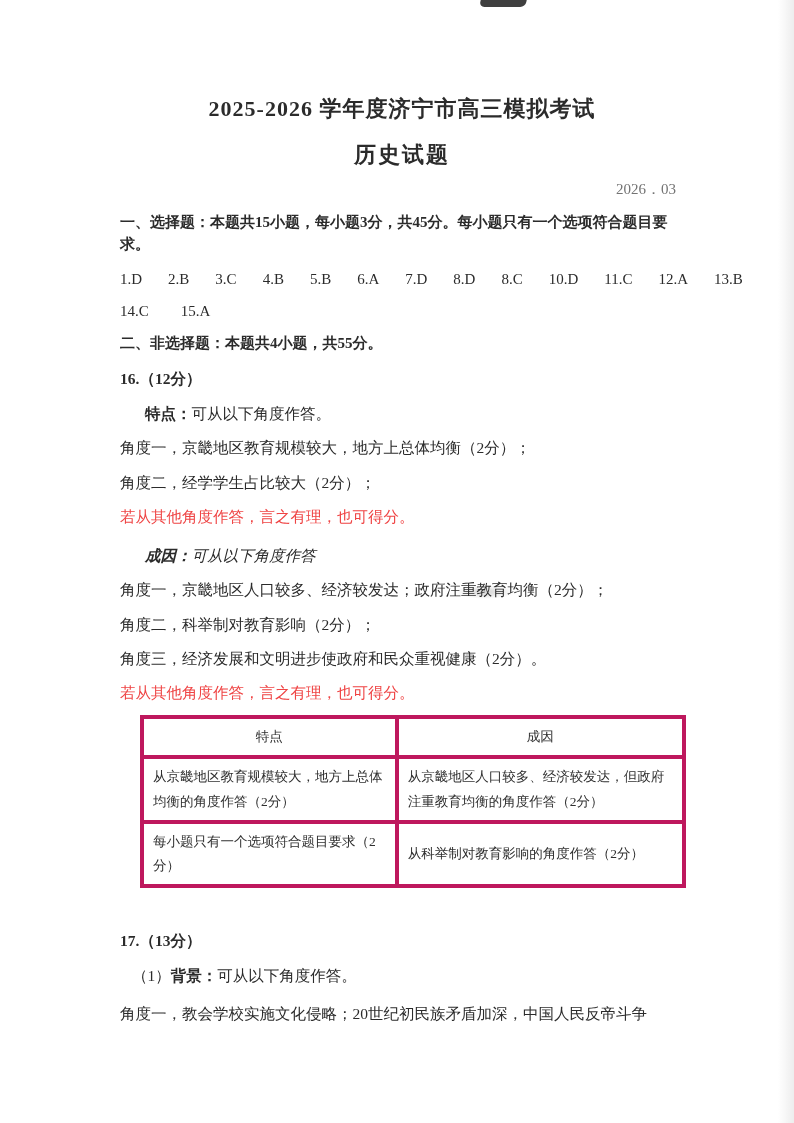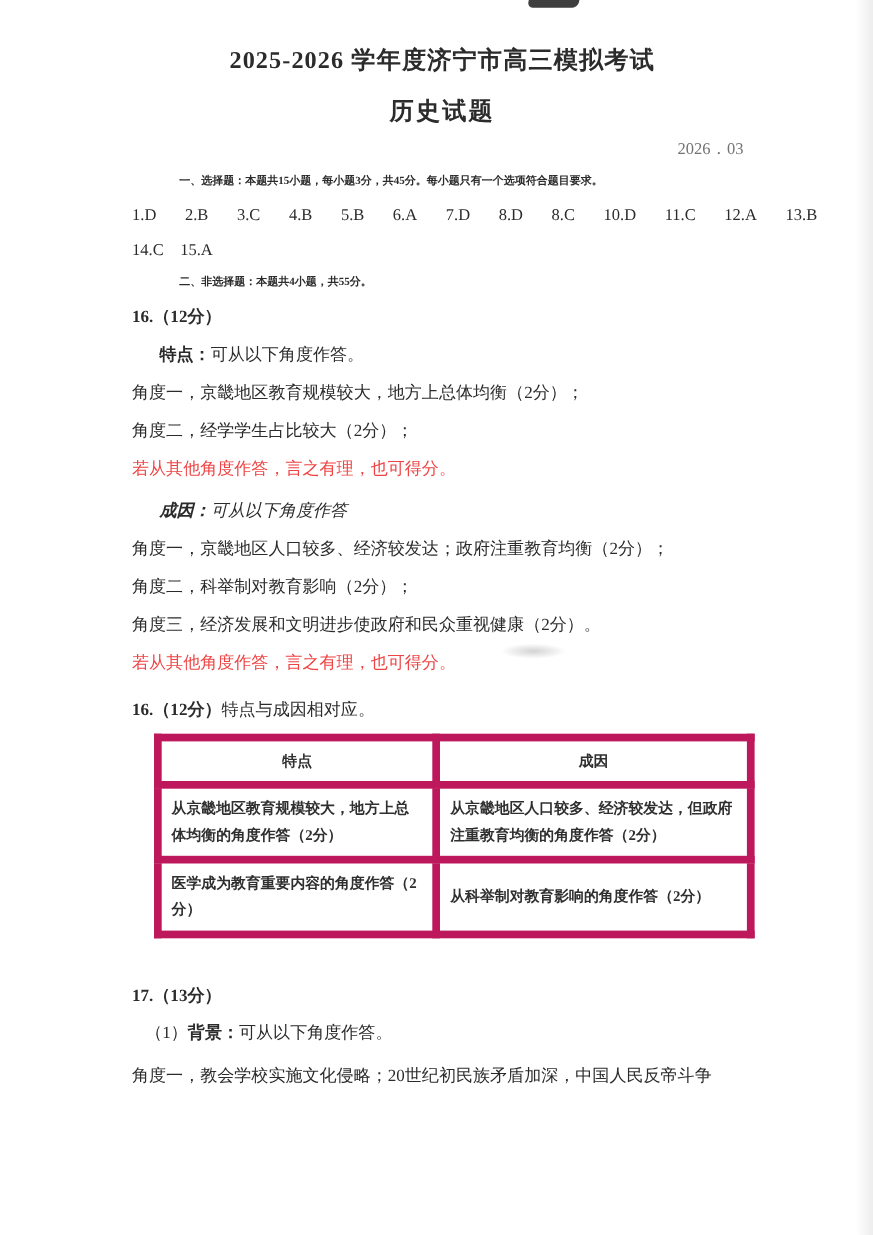--- a/index.html
+++ b/index.html
@@ -5,60 +5,60 @@
   * { margin: 0; padding: 0; box-sizing: border-box; }
   html, body { width: 794px; }
   body {
     width: 794px; height: 1123px;
     background: #ffffff;
     font-family: "Liberation Serif", "DejaVu Serif", serif;
     color: #2b2b2b;
     position: relative;
     overflow: hidden;
   }
-  .page { position: absolute; inset: 0; padding: 40px 110px 0 120px; }
+  .page { position: absolute; inset: 0; padding: 94px 110px 0 120px; }
   .edge-shade {
     position: absolute; top: 0; right: 0; width: 16px; height: 100%;
     background: linear-gradient(to right, rgba(0,0,0,0), rgba(0,0,0,0.07));
     pointer-events: none;
   }
   .smudge-top {
     position: absolute; top: 0; left: 480px; width: 46px; height: 7px;
     background: #1d1d1d; border-radius: 0 0 5px 5px; opacity: .85;
     transform: skewX(-12deg);
   }
   .smudge-faint {
     position: absolute; top: 585px; left: 455px; width: 60px; height: 14px;
     background: radial-gradient(ellipse at center, rgba(80,80,80,.25), rgba(80,80,80,0) 70%);
   }
   h1.title { font-size: 22px; font-weight: 700; text-align: center; letter-spacing: 1px; }
   h2.subtitle { font-size: 22px; font-weight: 700; text-align: center; margin-top: 16px; letter-spacing: 2px; }
   .date-line { text-align: right; font-size: 15px; margin-top: 10px; padding-right: 8px; color: #737373; }
   .line { font-size: 15.5px; line-height: 1.45; }
   .bold { font-weight: 700; }
-  .sec-heading { margin-top: 13px; font-size: 10px; margin-left: 43px; }
+  .sec-heading { margin-top: 13px; font-size: 15px; }
   .answers { display: flex; gap: 26px; margin-top: 15px; font-size: 15px; }
-  .answers.row2 { gap: 15px; }
+  .answers.row2 { gap: 32px; }
   .mt-sec { margin-top: 13px; }
   .q-number { margin-top: 14px; }
   .ind1 { margin-left: 25px; }
   .ind2 { }
   .pt { margin-top: 12px; }
   .note { color: #ef4444; }
   table.map {
     width: 546px; margin: 10px 0 0 20px;
     border-collapse: collapse; font-size: 13.5px; color: #2f2f2f;
   }
   table.map th, table.map td {
-    border: 7px solid #be185d;
+    border: 4px solid #be185d;
     padding: 6px 9px;
     line-height: 1.8;
     vertical-align: middle;
     text-align: left;
-    font-weight: 700;
+    font-weight: 400;
   }
   table.map th { text-align: center; height: 32px; }
   table.map col.c1 { width: 47%; }
   table.map col.c2 { width: 53%; }
   .q17-block { margin-top: 42px; }
 </style>
 </head>
 <body>
 
 <div class="edge-shade"></div>
@@ -111,42 +111,39 @@
   <p class="line pt ind2 note">若从其他角度作答，言之有理，也可得分。</p>
 
   <p class="line pt ind1" style="margin-top:16px;font-style:italic;">
     <span class="bold">成因：</span><span>可从以下角度作答</span>
   </p>
   <p class="line pt ind2">角度一，京畿地区人口较多、经济较发达；政府注重教育均衡（2分）；</p>
   <p class="line pt ind2">角度二，科举制对教育影响（2分）；</p>
   <p class="line pt ind2">角度三，经济发展和文明进步使政府和民众重视健康（2分）。</p>
   <p class="line pt ind2 note">若从其他角度作答，言之有理，也可得分。</p>
 
-  <p class="line" style="margin-top:20px;">
-    <span class="bold">16.（12分）</span><span>特点与成因相对应。</span>
-  </p>
 
   <table class="map">
     <colgroup>
         <col class="c1">
         <col class="c2">
       </colgroup>
     <thead>
       <tr>
         <th>特点</th>
         <th>成因</th>
       </tr>
     </thead>
     <tbody>
       <tr>
         <td>从京畿地区教育规模较大，地方上总体均衡的角度作答（2分）</td>
         <td>从京畿地区人口较多、经济较发达，但政府注重教育均衡的角度作答（2分）</td>
       </tr>
       <tr>
-        <td>医学成为教育重要内容的角度作答（2分）</td>
+        <td>每小题只有一个选项符合题目要求（2分）</td>
         <td>从科举制对教育影响的角度作答（2分）</td>
       </tr>
     </tbody>
   </table>
 
   <div class="q17-block">
     <p class="line">
       <span class="bold">17.（13分）</span>
     </p>
     <p class="line pt" style="margin-left:12px;">

